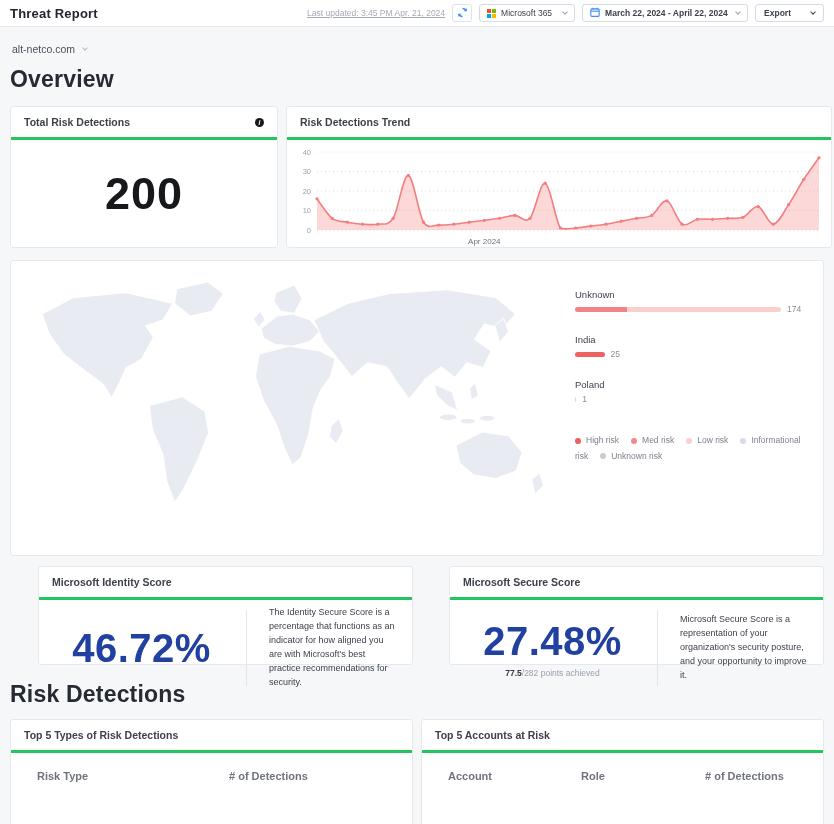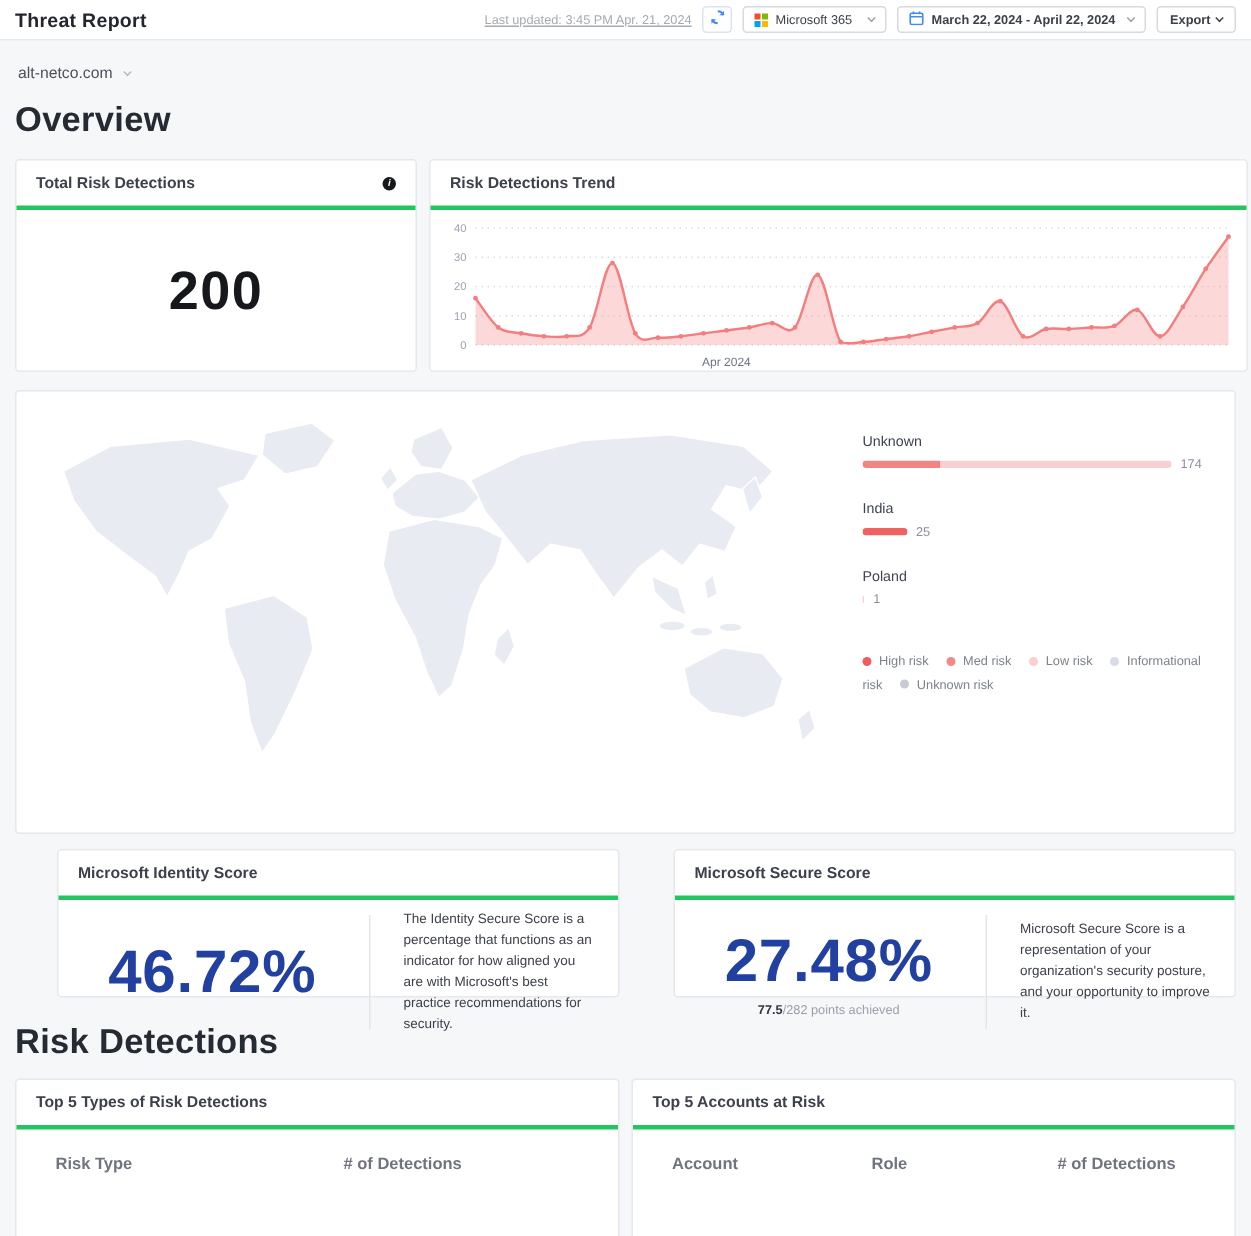--- a/index.html
+++ b/index.html
@@ -17,36 +17,36 @@
   .dropdown { height:18px; border:1px solid #d7dae0; border-radius:3px; background:#fff;
     display:flex; align-items:center; gap:5px; padding:0 7px; font-size:8.5px; color:#3c4049; cursor:pointer; }
   .dropdown .grow { flex:1; }
   .chev { width:4px; height:4px; border-right:1.2px solid #9aa0aa; border-bottom:1.2px solid #9aa0aa;
     transform:rotate(45deg); margin-top:-2px; flex:none; }
   .ms-logo { width:9px; height:9px; display:grid; grid-template-columns:4px 4px; grid-template-rows:4px 4px; gap:1px; flex:none; }
   .ms-logo i { display:block; }
   .dd-ms { width:96px; }
   .dd-date { width:166px; font-weight:700; }
   .btn-export { height:18px; border:1px solid #d7dae0; border-radius:3px; background:#fff;
-    display:flex; align-items:center; gap:4px; padding:0 8px; font-size:8.5px; font-weight:700; color:#3c4049; cursor:pointer;text-align:center; }
+    display:flex; align-items:center; gap:20px; padding:0 8px; font-size:8.5px; font-weight:700; color:#3c4049; cursor:pointer;text-align:center; }
 
   
   .page { padding:0 10px; }
   .breadcrumb { margin:16px 0 0 2px; display:flex; align-items:center; gap:8px; font-size:10.5px; color:#4b5059; cursor:pointer; width:max-content; }
   .breadcrumb .chev { border-color:#b6bac2; }
   .h1 { margin-top:11px; font-size:23px; font-weight:800; color:#262a33; letter-spacing:.2px; }
 
   .card { background:#fff; border:1px solid #e6e8ec; border-radius:3px; }
   .card-h { padding:9px 13px; border-bottom:3px solid #22c55e; font-size:10.5px; font-weight:700; color:#3d414b;
     display:flex; align-items:center; justify-content:space-between; }
 
   .row1 { margin-top:13px; display:grid; grid-template-columns:268px 1fr; gap:8px; }
   .card-total { height:142px; }
   .total-body { height:108px; display:flex; align-items:center; justify-content:center; }
-  .total-value { font-size:36px; font-weight:800; color:#17181c; letter-spacing:1px; }
+  .total-value { font-size:45px; font-weight:800; color:#17181c; letter-spacing:1px; }
   .info-dot { width:9px; height:9px; border-radius:50%; background:#17181c; color:#fff; font-size:6.5px; font-weight:700;
     display:flex; align-items:center; justify-content:center; cursor:pointer; font-style:italic; }
 
   .card-trend { height:142px; }
   .trend-body { padding:2px 6px 0 4px; }
 
   .card-loc { margin-top:12px; height:296px; }
   .loc-body { display:flex; height:264px; }
   .loc-map { flex:1; padding:4px 0 0 6px; }
   .loc-side { width:252px; padding:28px 18px 0 4px; }

